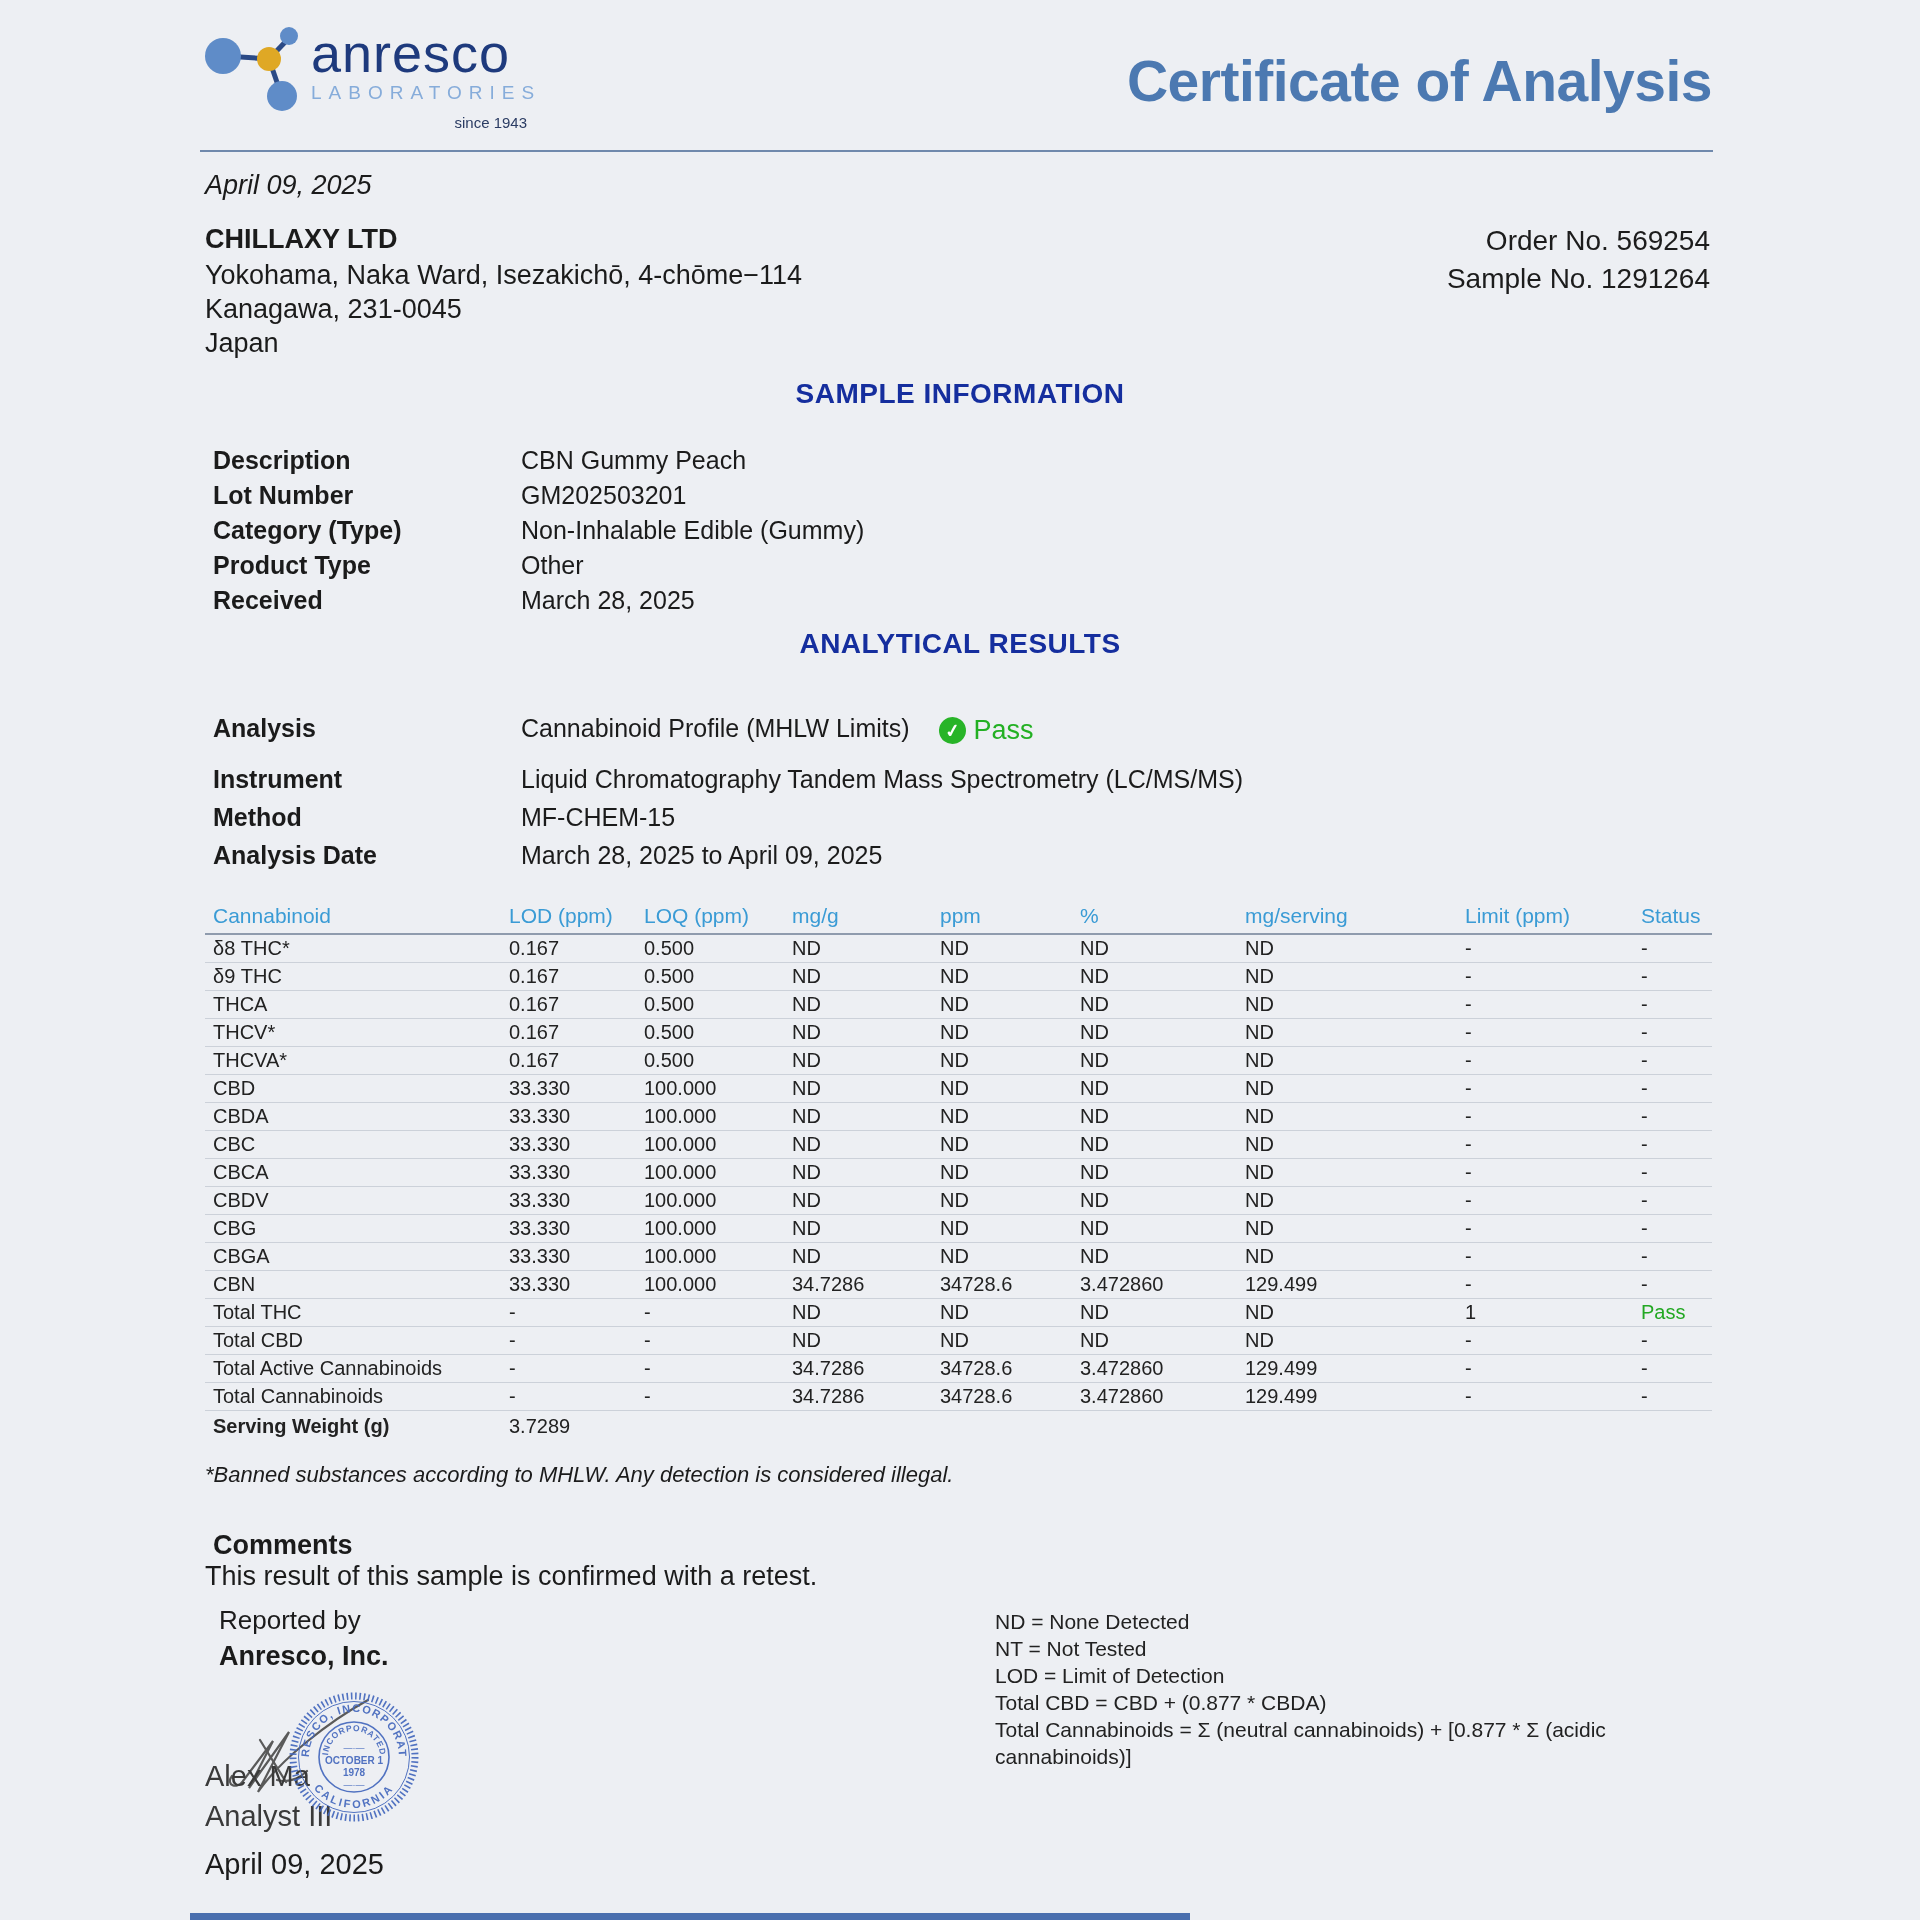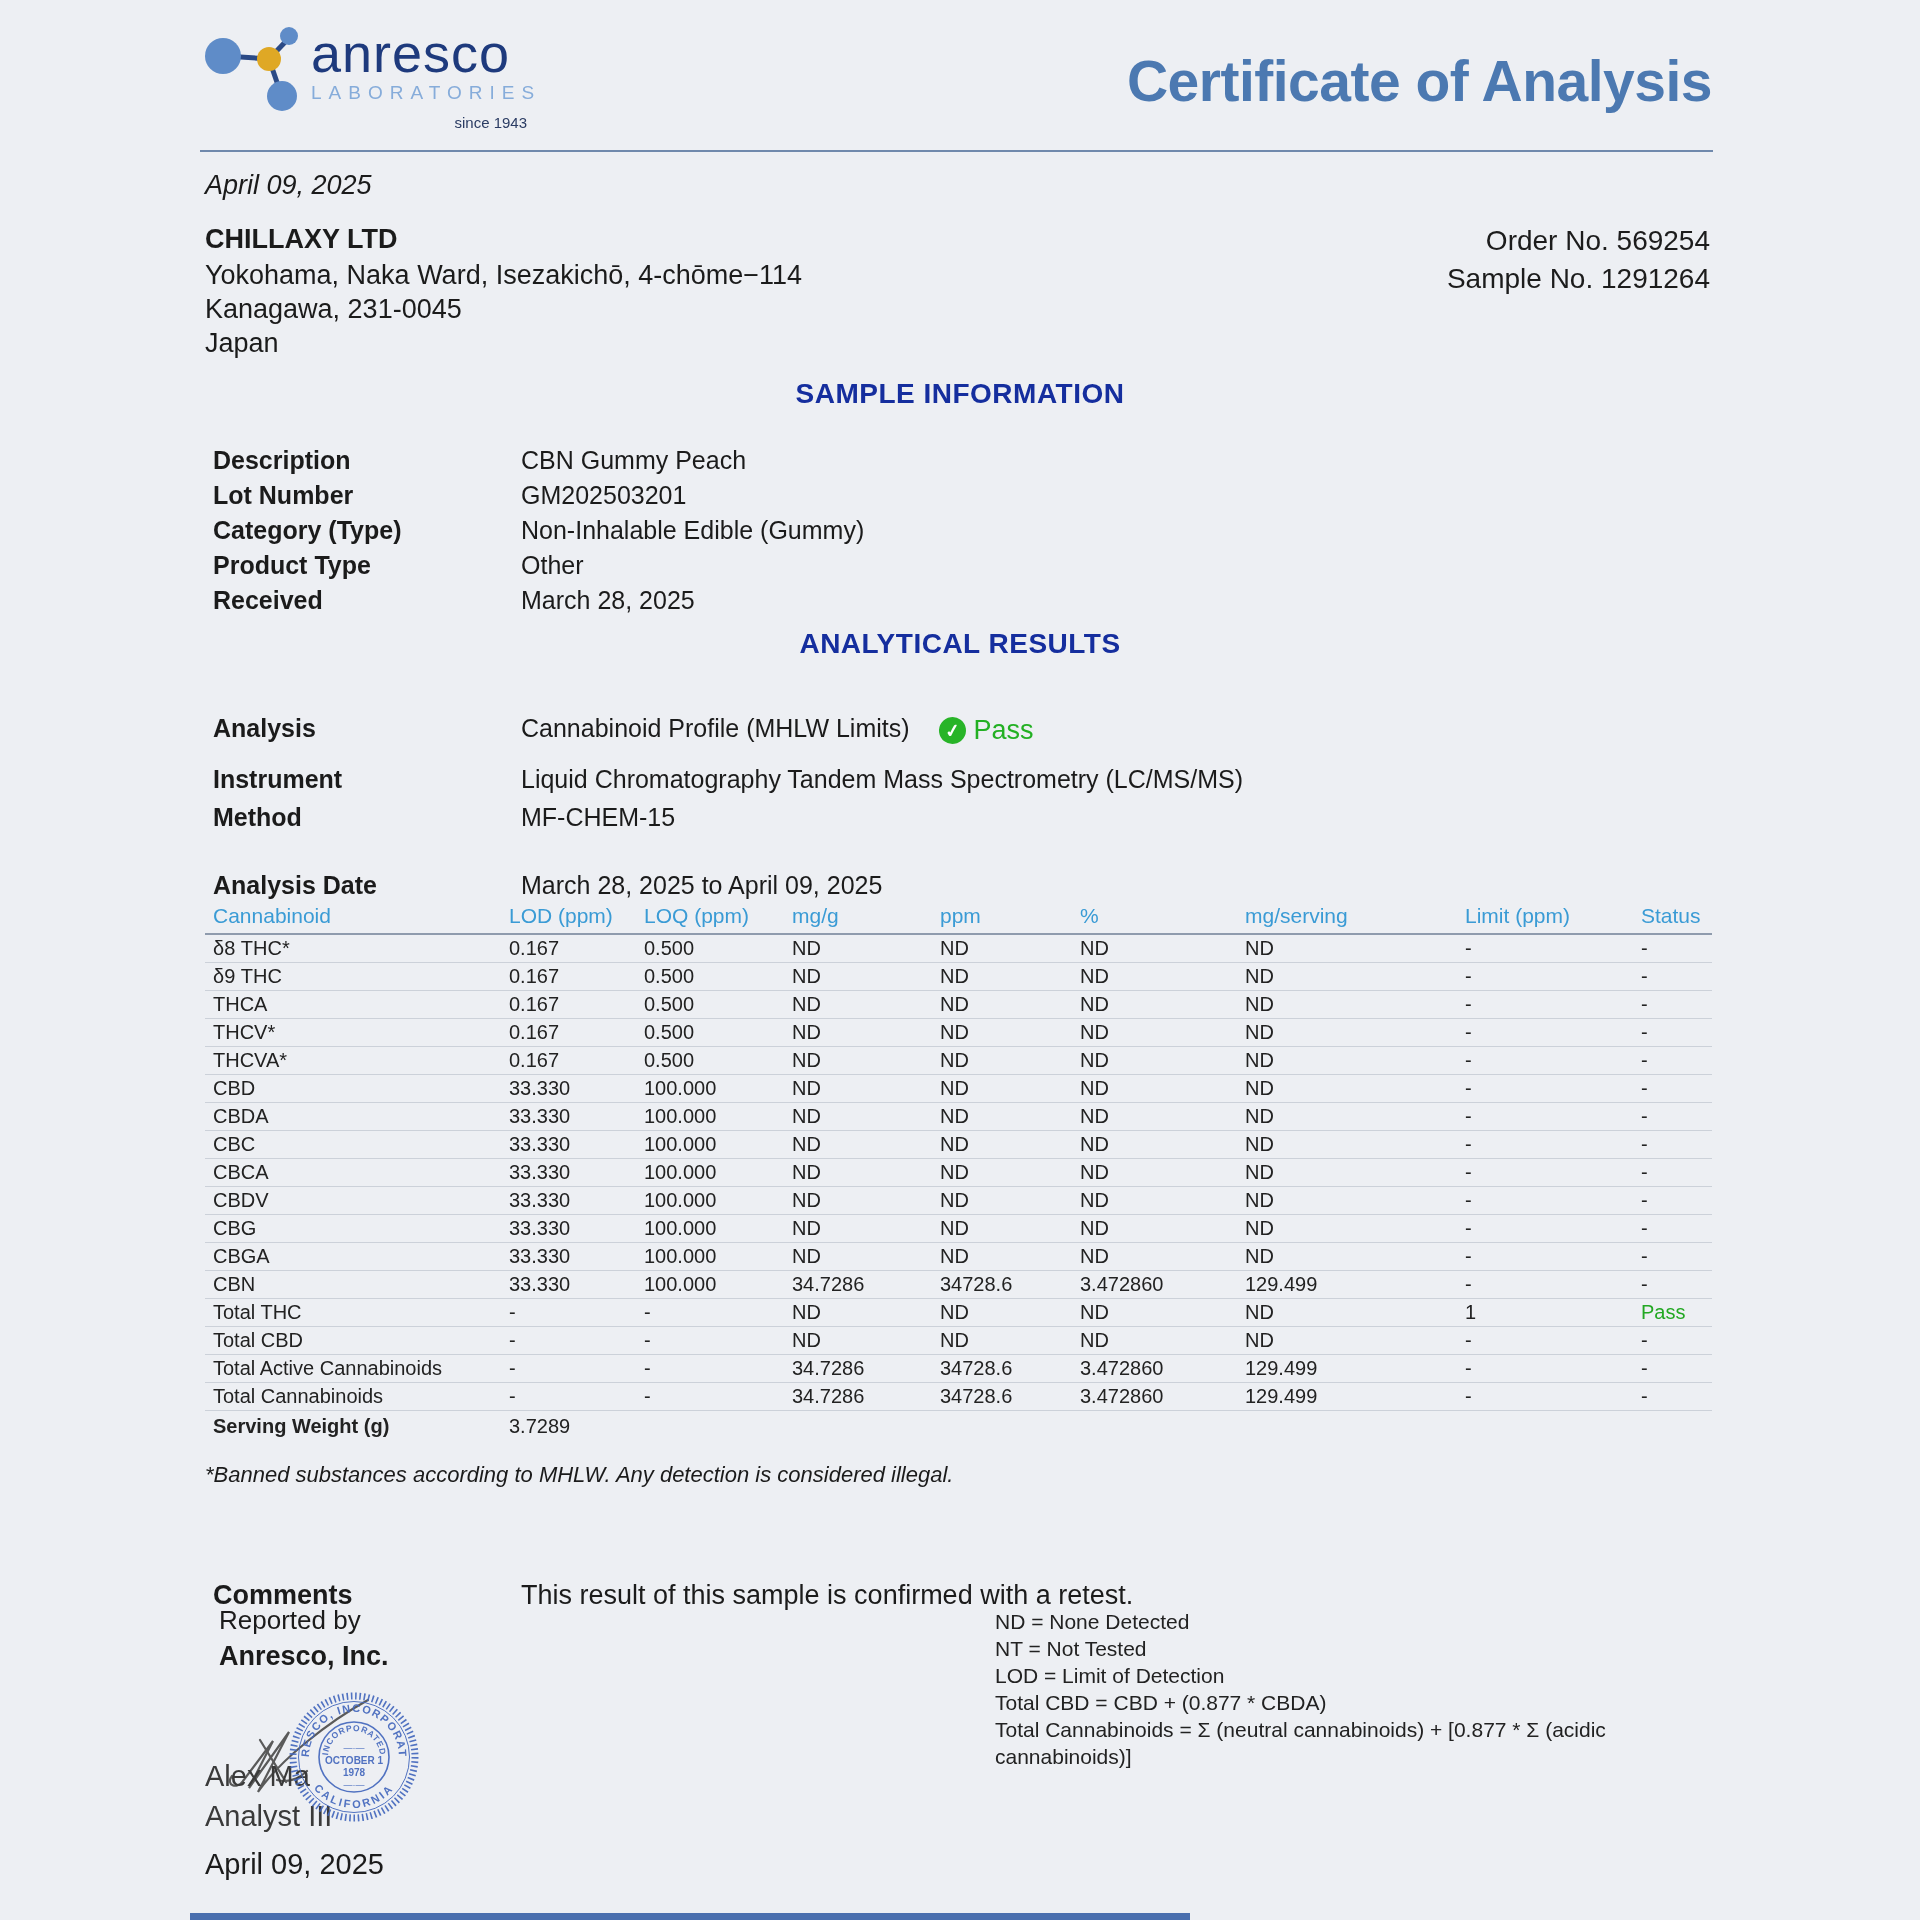--- a/index.html
+++ b/index.html
@@ -47,21 +47,21 @@
   .thead{height:33px;line-height:31px;color:#3a9bd5;font-size:21px;border-bottom:2px solid #8f9bad;}
   .tbody .trow{height:27px;line-height:27px;border-bottom:1px solid #ccd1d9;color:#222;}
   .tbody .trow.serving{height:30px;line-height:30px;border-bottom:none;}
   .trow > div{overflow:hidden;white-space:nowrap;}
   .trow > div:first-child{padding-left:8px;}
   .c-pass{color:#23a823;}
   .c-bold{font-weight:bold;}
 
   
   .footnote{left:205px;top:1462px;font-size:22px;font-style:italic;}
-  .comments-row{left:205px;top:1580px;display:flex;font-size:27px;}
+  .comments-row{left:205px;top:1530px;display:flex;font-size:27px;flex-direction:column;}
   .comments-row .field-label{font-size:27px;}
   .reported{left:219px;top:1602px;font-size:26px;line-height:36px;}
   .reported-company{font-weight:bold;font-size:27px;}
   .legend{left:995px;top:1608px;width:725px;font-size:21px;line-height:27px;color:#222;}
   .sig-name{left:205px;top:1760px;font-size:29px;color:#3a3a3a;}
   .sig-title{left:205px;top:1800px;font-size:29px;color:#3a3a3a;}
   .sig-date{left:205px;top:1848px;font-size:29px;color:#1b1b1b;}
   .signature-svg{left:222px;top:1692px;}
   .stamp-svg{left:287px;top:1690px;opacity:0.92;}
   .bottom-bar{left:190px;top:1913px;width:1000px;height:7px;background:#4a6fae;}
@@ -139,21 +139,21 @@
   </div>
 </div>
 <div class="abs field-row" style="top:765px;">
   <div class="field-label">Instrument</div>
   <div class="field-value">Liquid Chromatography Tandem Mass Spectrometry (LC/MS/MS)</div>
 </div>
 <div class="abs field-row" style="top:803px;">
   <div class="field-label">Method</div>
   <div class="field-value">MF-CHEM-15</div>
 </div>
-<div class="abs field-row" style="top:871px;">
+<div class="abs field-row" style="top:841px;">
   <div class="field-label">Analysis Date</div>
   <div class="field-value">March 28, 2025 to April 09, 2025</div>
 </div>
 
 <div class="abs rtable">
   <div class="trow thead">
     <div>Cannabinoid</div>
     <div>LOD (ppm)</div>
     <div>LOQ (ppm)</div>
     <div>mg/g</div>

